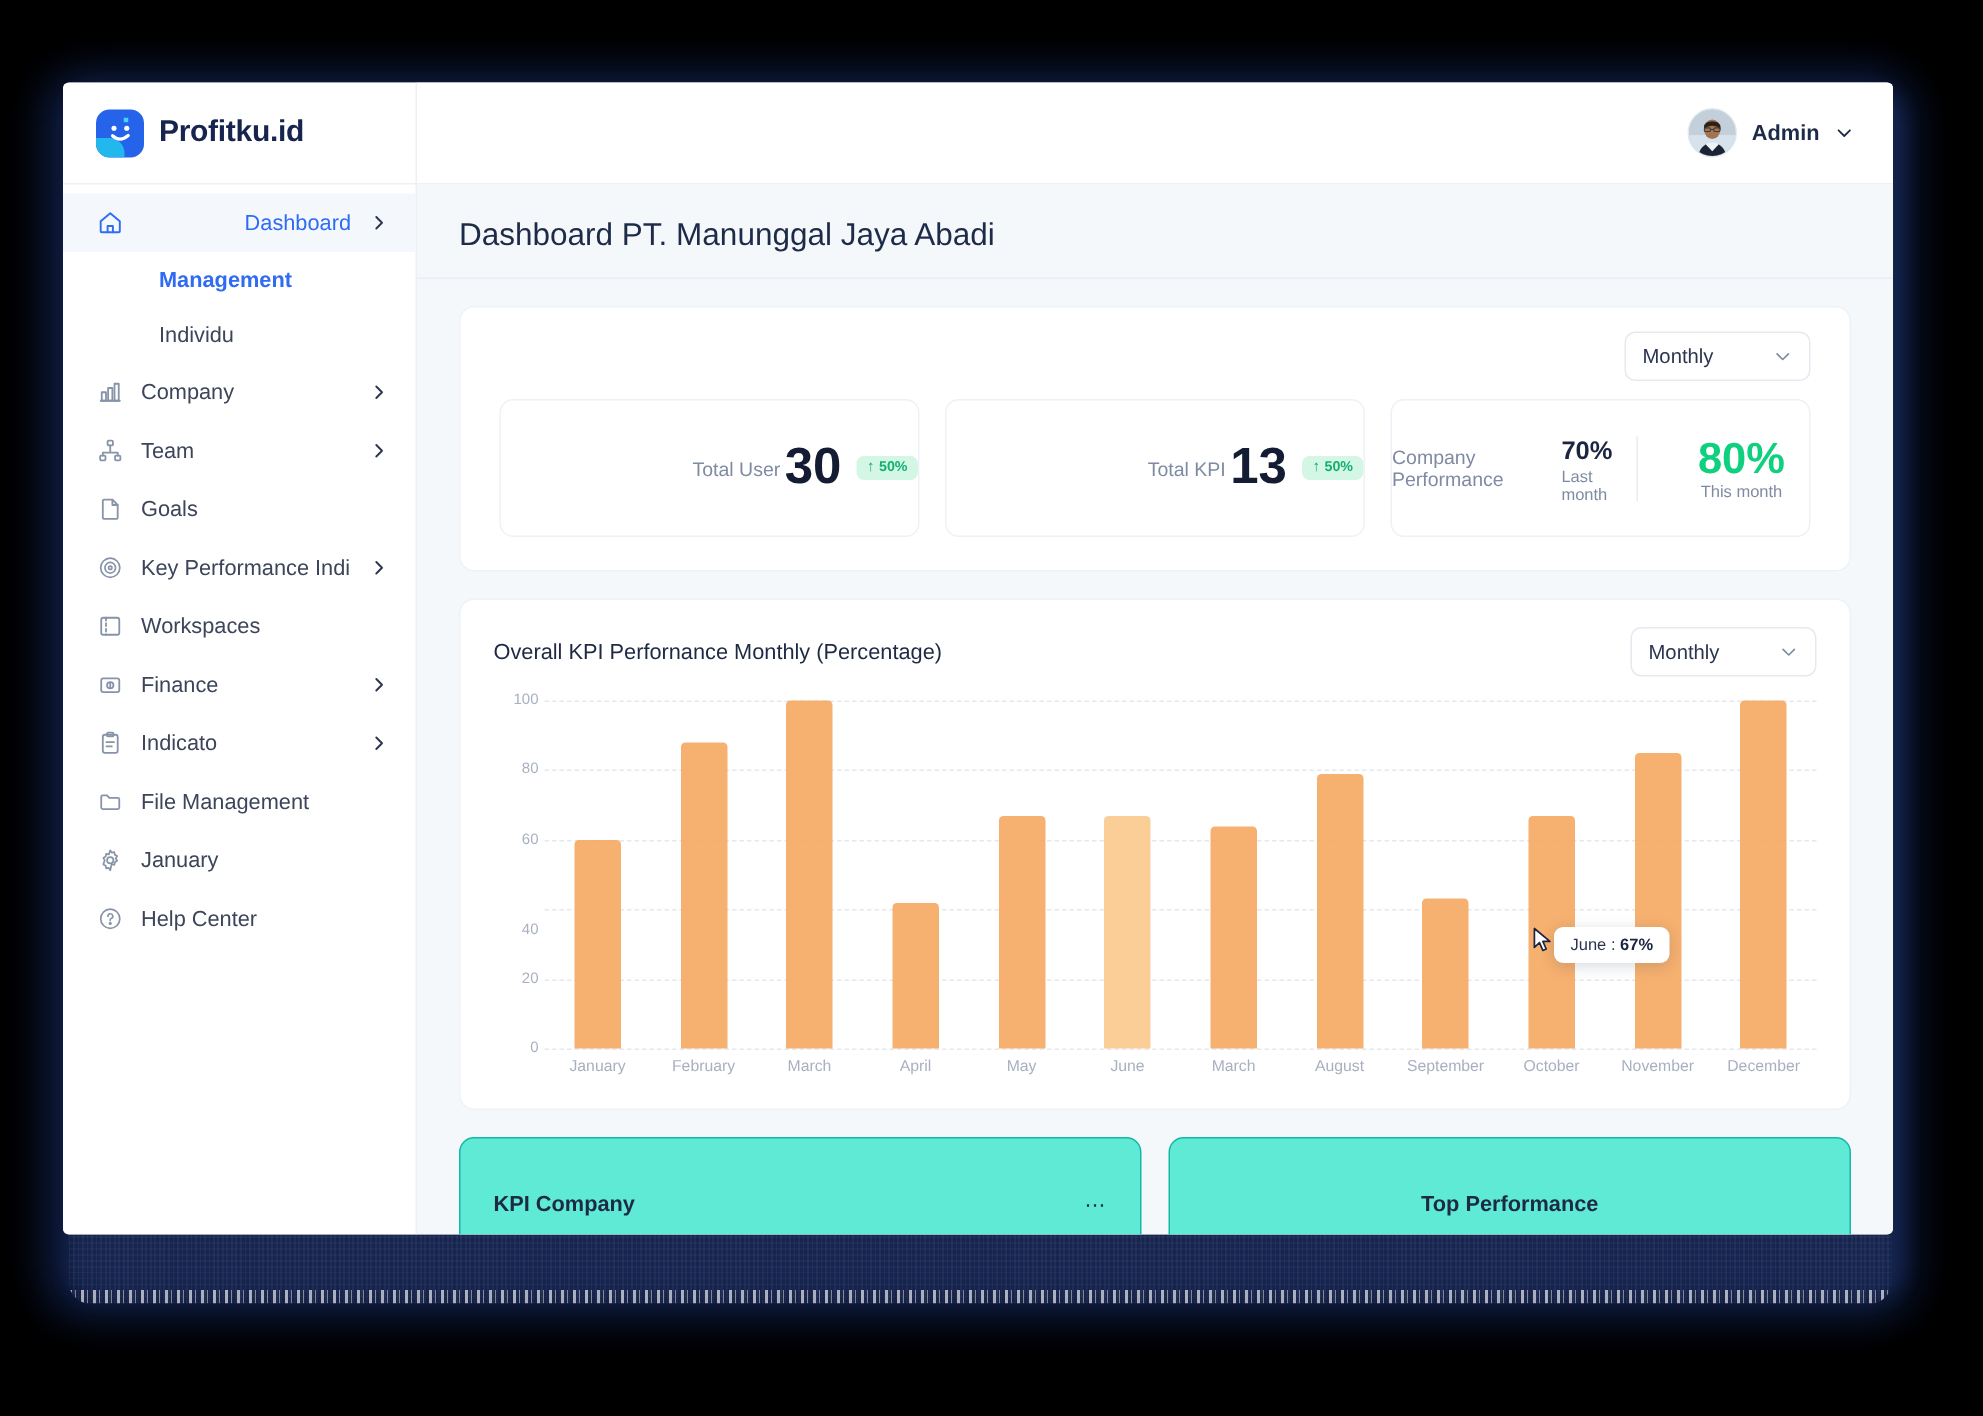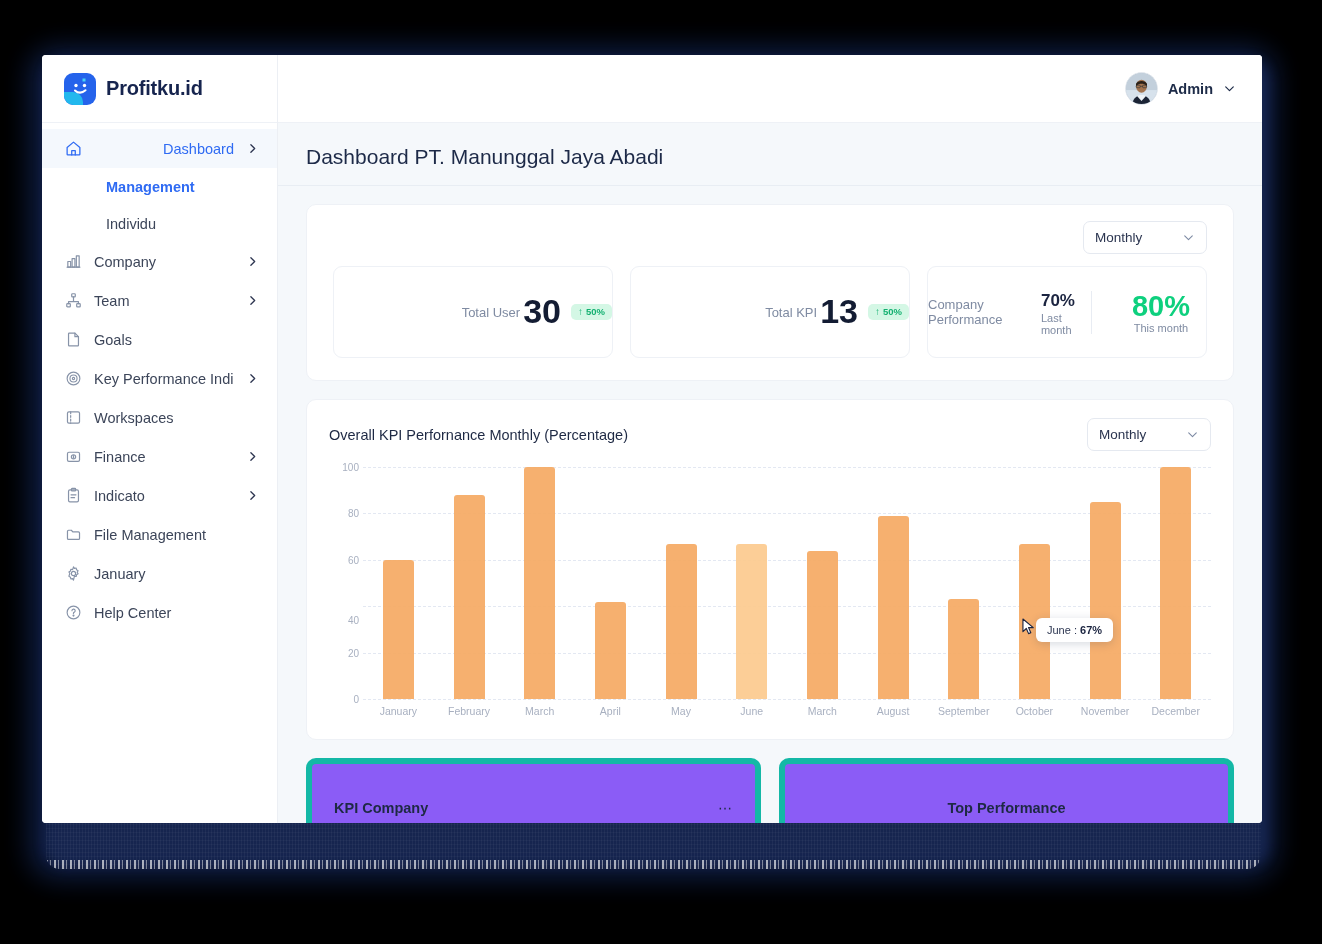--- a/index.html
+++ b/index.html
@@ -396,22 +396,22 @@
   .cursor svg { width: 15px; height: 17px; display: block; }
 
   
   .bottom-row {
     display: flex;
     gap: 18px;
     margin-top: 18px;
   }
   .bottom-card {
     flex: 1 1 0;
-    background: #8b5cf6;
-    border: 6px solid #14b8a6;
+    background: #5eead4;
+    border: 1px solid #14b8a6;
     border-radius: 10px;
     height: 120px;
     padding: 22px 22px 0 22px;
     position: relative;
   }
   .bottom-head {
     display: flex;
     align-items: center;
     justify-content: space-between;
     margin-top: 14px;

